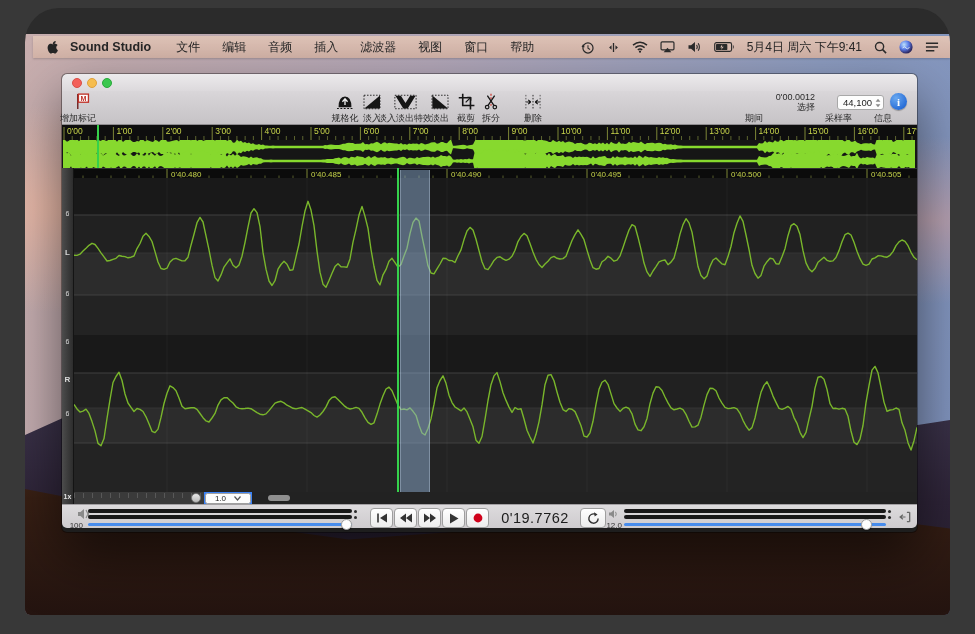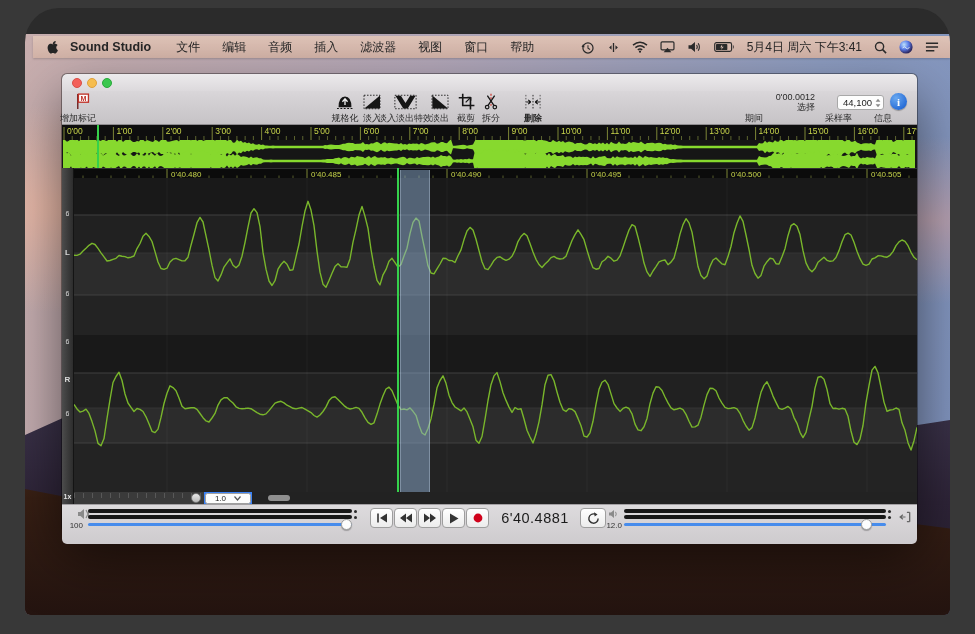--- a/index.html
+++ b/index.html
@@ -87,21 +87,21 @@
      background-image:repeating-linear-gradient(90deg,#585858 0 1px,transparent 1px 9px);
      background-size:100% 5px; background-repeat:no-repeat; background-position:0 1px; }
   .speed-thumb { position:absolute; left:117px; top:1px; width:10px; height:10px; border-radius:50%;
      background:linear-gradient(#e8e8e8,#b8b8b8); border:1px solid #777; }
   .zoom-select { position:absolute; left:131px; top:0.5px; width:46px; height:11px; background:#fcfcfc;
      border:1px solid #9f9f9f; border-radius:2.5px; font-size:8px; color:#222;
      display:flex; align-items:center; justify-content:center; gap:8px; }
   .scroll-track { position:absolute; left:178px; top:0; right:0; height:12px; background:#222222; }
   .scroll-thumb { position:absolute; left:16px; top:3px; width:22px; height:6px; border-radius:3px; background:#8f8f8f; }
   
-  .transportbar { position:absolute; left:0; top:430px; right:0; height:40px; border-radius:0 0 5px 5px;
+  .transportbar { position:absolute; left:0; top:430px; right:0; height:24px; border-radius:0 0 5px 5px;
      background:linear-gradient(#dddbdd,#cecbce); border-top:1px solid #a3a0a3; }
   .meter { position:absolute; height:4px; border-radius:2px; background:#181818; }
   .meter-dot { position:absolute; width:3px; height:3px; border-radius:50%; background:#2a2a2a; }
   .vol-slider { position:absolute; height:3px; border-radius:1.5px; background:#478cec; }
   .vol-thumb { position:absolute; width:11px; height:11px; border-radius:50%; background:#fdfdfd;
      border:1px solid #9f9f9f; box-shadow:0 1px 1px rgba(0,0,0,.25); }
   .vol-num { position:absolute; font-size:8px; color:#333; }
   .tr-buttons { position:absolute; left:308px; top:3px; display:flex; gap:1px; }
   .tr-btn { width:23px; height:20px; border:1px solid #9e9e9e; border-radius:4px;
      background:linear-gradient(#ffffff,#ececec); display:flex; align-items:center; justify-content:center; }
@@ -179,21 +179,21 @@
             </span>
             <span class="sicon">
               <svg viewBox="0 0 23 11" width="21" height="10">
                 <rect x="0.7" y="0.7" width="18.6" height="9.6" rx="2" fill="none" stroke="#2b2b2b" stroke-width="1.2"></rect>
                 <rect x="2.1" y="2.1" width="12.5" height="6.8" rx="1" fill="#2b2b2b"></rect>
                 <path d="M20.8 3.4v4.2c1.2-.4 1.2-3.8 0-4.2z" fill="#2b2b2b"></path>
                 <path d="M9 2.6L6.8 6h2L7.3 9.2l3.4-4h-2z" fill="#dcc0b4"></path>
               </svg>
             </span>
           </span>
-        <span class="clock">5月4日 周六 下午3:41</span>
+        <span class="clock">5月4日 周六 下午9:41</span>
         <span id="status-icons-right" style="display:flex;gap:12px;align-items:center;">
             <span class="sicon">
               <svg viewBox="0 0 14 14" width="13" height="13">
                 <circle cx="6" cy="6" r="4.4" fill="none" stroke="#2b2b2b" stroke-width="1.5"></circle>
                 <path d="M9.3 9.3L13 13" stroke="#2b2b2b" stroke-width="1.7"></path>
               </svg>
             </span>
             <span class="sicon">
               <svg viewBox="0 0 14 14" width="14" height="14">
                 <defs>
@@ -289,21 +289,21 @@
               <div class="ticon">
                 <svg viewBox="0 0 15 18" width="14" height="17">
                   <path d="M7.5 0.8v13" stroke="#cc2b22" stroke-width="1.2" stroke-dasharray="2 1.6"></path>
                   <path d="M3.6 2.6l7 10.6M11.4 2.6l-7 10.6" stroke="#161616" stroke-width="1.4" fill="none"></path>
                   <circle cx="3.4" cy="15" r="1.9" fill="none" stroke="#161616" stroke-width="1.3"></circle>
                   <circle cx="11.6" cy="15" r="1.9" fill="none" stroke="#161616" stroke-width="1.3"></circle>
                 </svg>
               </div>
               <div class="tlabel">拆分</div>
             </div>
-            <div class="tb-item" style="left: 471px; font-weight: bold;">
+            <div class="tb-item" style="left: 471px;">
               <div class="ticon">
                 <svg viewBox="0 0 20 18" width="18" height="16">
                   <path d="M10 1v16" stroke="#161616" stroke-width="1" stroke-dasharray="1.7 1.7"></path>
                   <path d="M2 1v16M18 1v16" stroke="#161616" stroke-width="1" stroke-dasharray="1.7 1.7" opacity="0.7"></path>
                   <path d="M2.5 9h5M7.5 9L4.6 6.6M7.5 9L4.6 11.4" stroke="#161616" stroke-width="1.3" fill="none"></path>
                   <path d="M17.5 9h-5M12.5 9l2.9-2.4M12.5 9l2.9 2.4" stroke="#161616" stroke-width="1.3" fill="none"></path>
                 </svg>
               </div>
               <div class="tlabel">删除</div>
             </div>
@@ -629,21 +629,21 @@
                 <path d="M1 0.5L9.5 5.5L1 10.5z" fill="#333"></path>
               </svg>
           </div>
           <div class="tr-btn">
             <svg width="10" height="10" viewBox="0 0 10 10">
                 <circle cx="5" cy="5" r="4.4" fill="#d0021b"></circle>
               </svg>
           </div>
         </div>
 
-        <div class="time-display">6'40.4881</div>
+        <div class="time-display">0'19.7762</div>
 
         <div class="loop-btn">
           <svg width="13" height="13" viewBox="0 0 14 14">
             <path d="M12 7A5 5 0 1 1 8.6 2.3" fill="none" stroke="#333" stroke-width="1.5"></path>
             <path d="M7.6 0.4L11.4 2.6L8.2 4.8z" fill="#333"></path>
           </svg>
         </div>
 
         <span style="position:absolute;left:546px;top:4px;">
           <svg width="11" height="10" viewBox="0 0 11 10">

